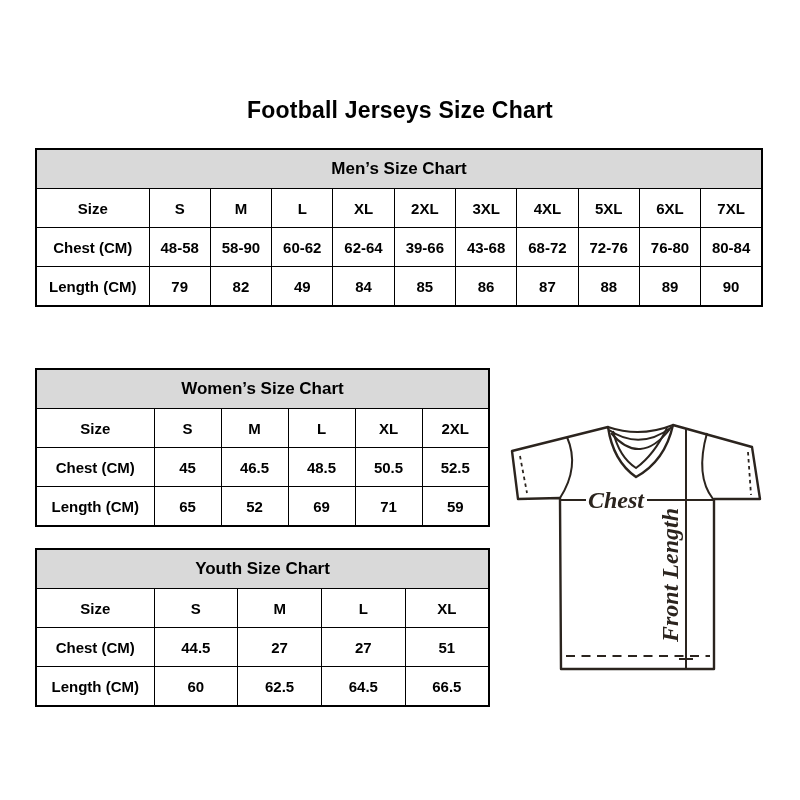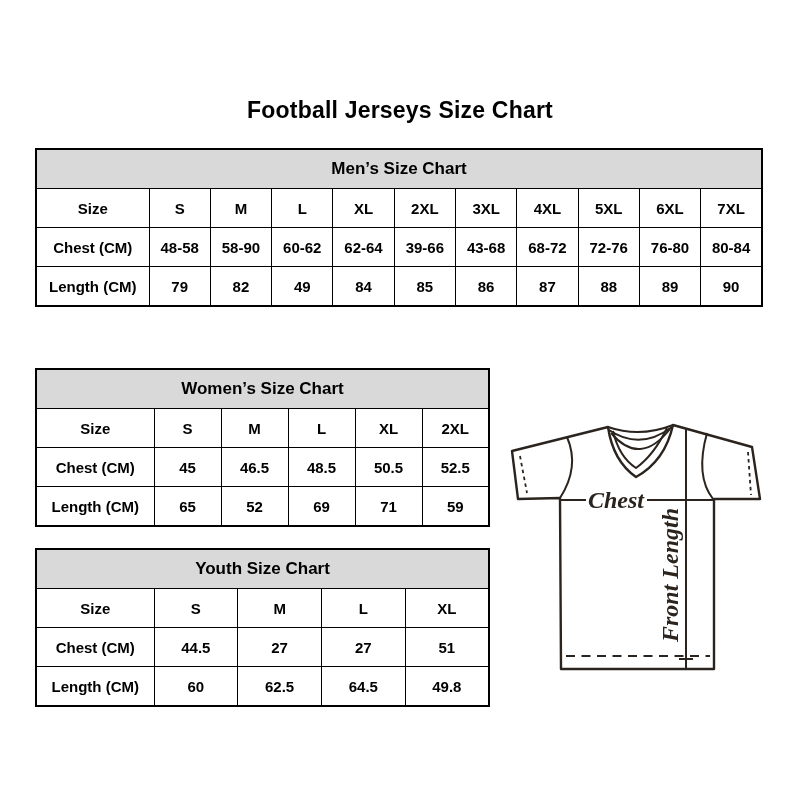--- a/index.html
+++ b/index.html
@@ -188,21 +188,21 @@
           <td>44.5</td>
           <td>27</td>
           <td>27</td>
           <td>51</td>
         </tr>
         <tr>
           <td>Length (CM)</td>
           <td>60</td>
           <td>62.5</td>
           <td>64.5</td>
-          <td>49.8</td>
+          <td>66.5</td>
         </tr>
       </tbody>
   </table>
 
   <div class="jersey-wrap">
     <svg width="270" height="272" viewBox="500 408 270 272">
 
       <path class="j-fill" d="M 608,423 L 512,447 L 518,495 L 560,494 L 561,665 L 714,665 L 714,495 L 760,495 L 752,443 L 673,421 Q 665,457 636,473 Q 613,457 608,423 Z"></path>
 
       <path class="j-line" stroke-width="2" d="M 560,494 Q 580,463 567,433"></path>

